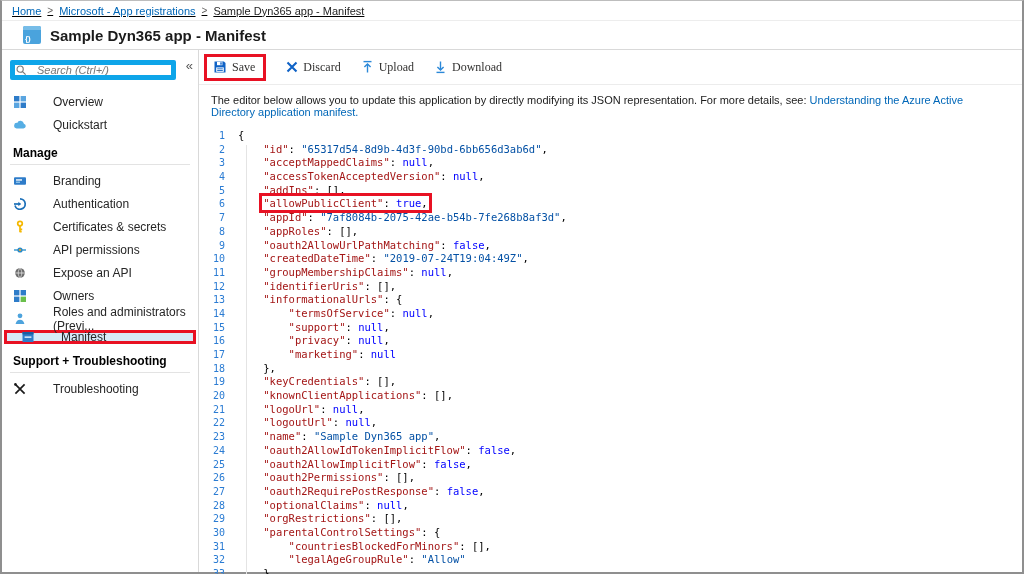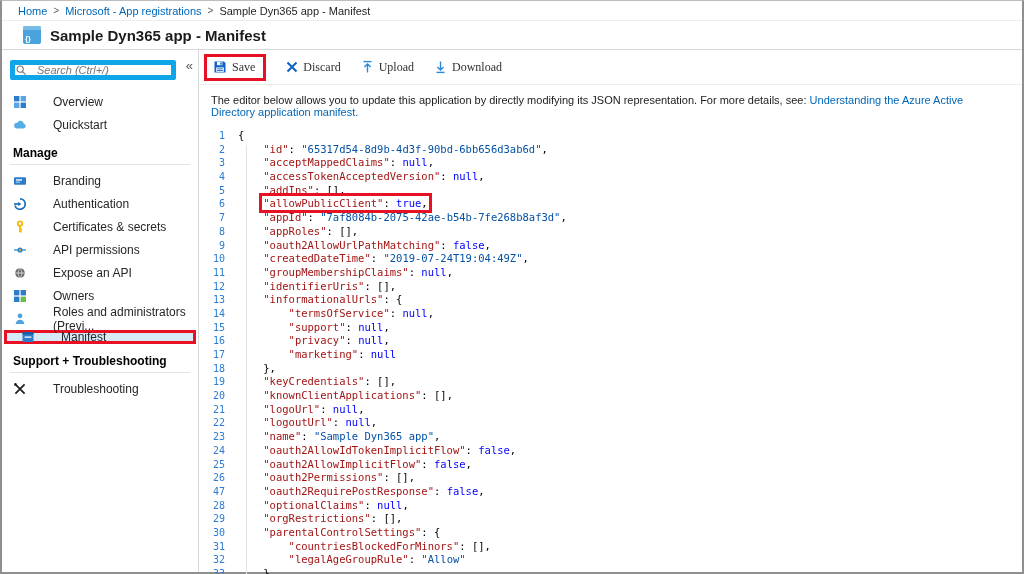--- a/index.html
+++ b/index.html
@@ -3,21 +3,21 @@
 <meta charset="utf-8">
 <style>
   * { margin:0; padding:0; box-sizing:border-box; }
   html,body { width:1024px; height:574px; overflow:hidden; background:#fff;
               font-family:"Liberation Sans", sans-serif; }
   .page { position:relative; width:1024px; height:574px; border:2px solid #8f8f8f;
           border-top:1px solid #bdbdbd; background:#fff; }
 
   
   .breadcrumb { height:20px; display:flex; align-items:center; gap:6px;
-                padding-left:16px; font-size:11px; border-bottom:1px solid #ededed; }
+                padding-left:10px; font-size:11px; border-bottom:1px solid #ededed;text-decoration:underline; }
   .crumb-link { color:#0067b8; cursor:pointer; }
   .crumb-sep { color:#605e5c; font-size:10px; }
   .crumb-current { color:#252525; }
 
   
   .headerbar { height:29px; display:flex; align-items:center; gap:9px;
                padding-left:21px; border-bottom:1px solid #d9d9d9; }
   .blade-icon { width:18px; height:18px; border-radius:2px; background:#4aa3dd;
                 position:relative; overflow:hidden; flex:none; }
   .blade-icon::before { content:""; position:absolute; top:0; left:0; right:0; height:4px;
@@ -289,21 +289,21 @@
             <div class="ed-line"><span class="ln">17</span><span class="code">        <i class="tk">"marketing"</i>: <i class="tw">null</i></span></div>
             <div class="ed-line"><span class="ln">18</span><span class="code">    },</span></div>
             <div class="ed-line"><span class="ln">19</span><span class="code">    <i class="tk">"keyCredentials"</i>: [],</span></div>
             <div class="ed-line"><span class="ln">20</span><span class="code">    <i class="tk">"knownClientApplications"</i>: [],</span></div>
             <div class="ed-line"><span class="ln">21</span><span class="code">    <i class="tk">"logoUrl"</i>: <i class="tw">null</i>,</span></div>
             <div class="ed-line"><span class="ln">22</span><span class="code">    <i class="tk">"logoutUrl"</i>: <i class="tw">null</i>,</span></div>
             <div class="ed-line"><span class="ln">23</span><span class="code">    <i class="tk">"name"</i>: <i class="ts">"Sample Dyn365 app"</i>,</span></div>
             <div class="ed-line"><span class="ln">24</span><span class="code">    <i class="tk">"oauth2AllowIdTokenImplicitFlow"</i>: <i class="tw">false</i>,</span></div>
             <div class="ed-line"><span class="ln">25</span><span class="code">    <i class="tk">"oauth2AllowImplicitFlow"</i>: <i class="tw">false</i>,</span></div>
             <div class="ed-line"><span class="ln">26</span><span class="code">    <i class="tk">"oauth2Permissions"</i>: [],</span></div>
-            <div class="ed-line"><span class="ln">47</span><span class="code">    <i class="tk">"oauth2RequirePostResponse"</i>: <i class="tw">false</i>,</span></div>
+            <div class="ed-line"><span class="ln">27</span><span class="code">    <i class="tk">"oauth2RequirePostResponse"</i>: <i class="tw">false</i>,</span></div>
             <div class="ed-line"><span class="ln">28</span><span class="code">    <i class="tk">"optionalClaims"</i>: <i class="tw">null</i>,</span></div>
             <div class="ed-line"><span class="ln">29</span><span class="code">    <i class="tk">"orgRestrictions"</i>: [],</span></div>
             <div class="ed-line"><span class="ln">30</span><span class="code">    <i class="tk">"parentalControlSettings"</i>: {</span></div>
             <div class="ed-line"><span class="ln">31</span><span class="code">        <i class="tk">"countriesBlockedForMinors"</i>: [],</span></div>
             <div class="ed-line"><span class="ln">32</span><span class="code">        <i class="tk">"legalAgeGroupRule"</i>: <i class="ts">"Allow"</i></span></div>
             <div class="ed-line"><span class="ln">33</span><span class="code">    },</span></div>
           </div>
       </div>
 
     </div>

